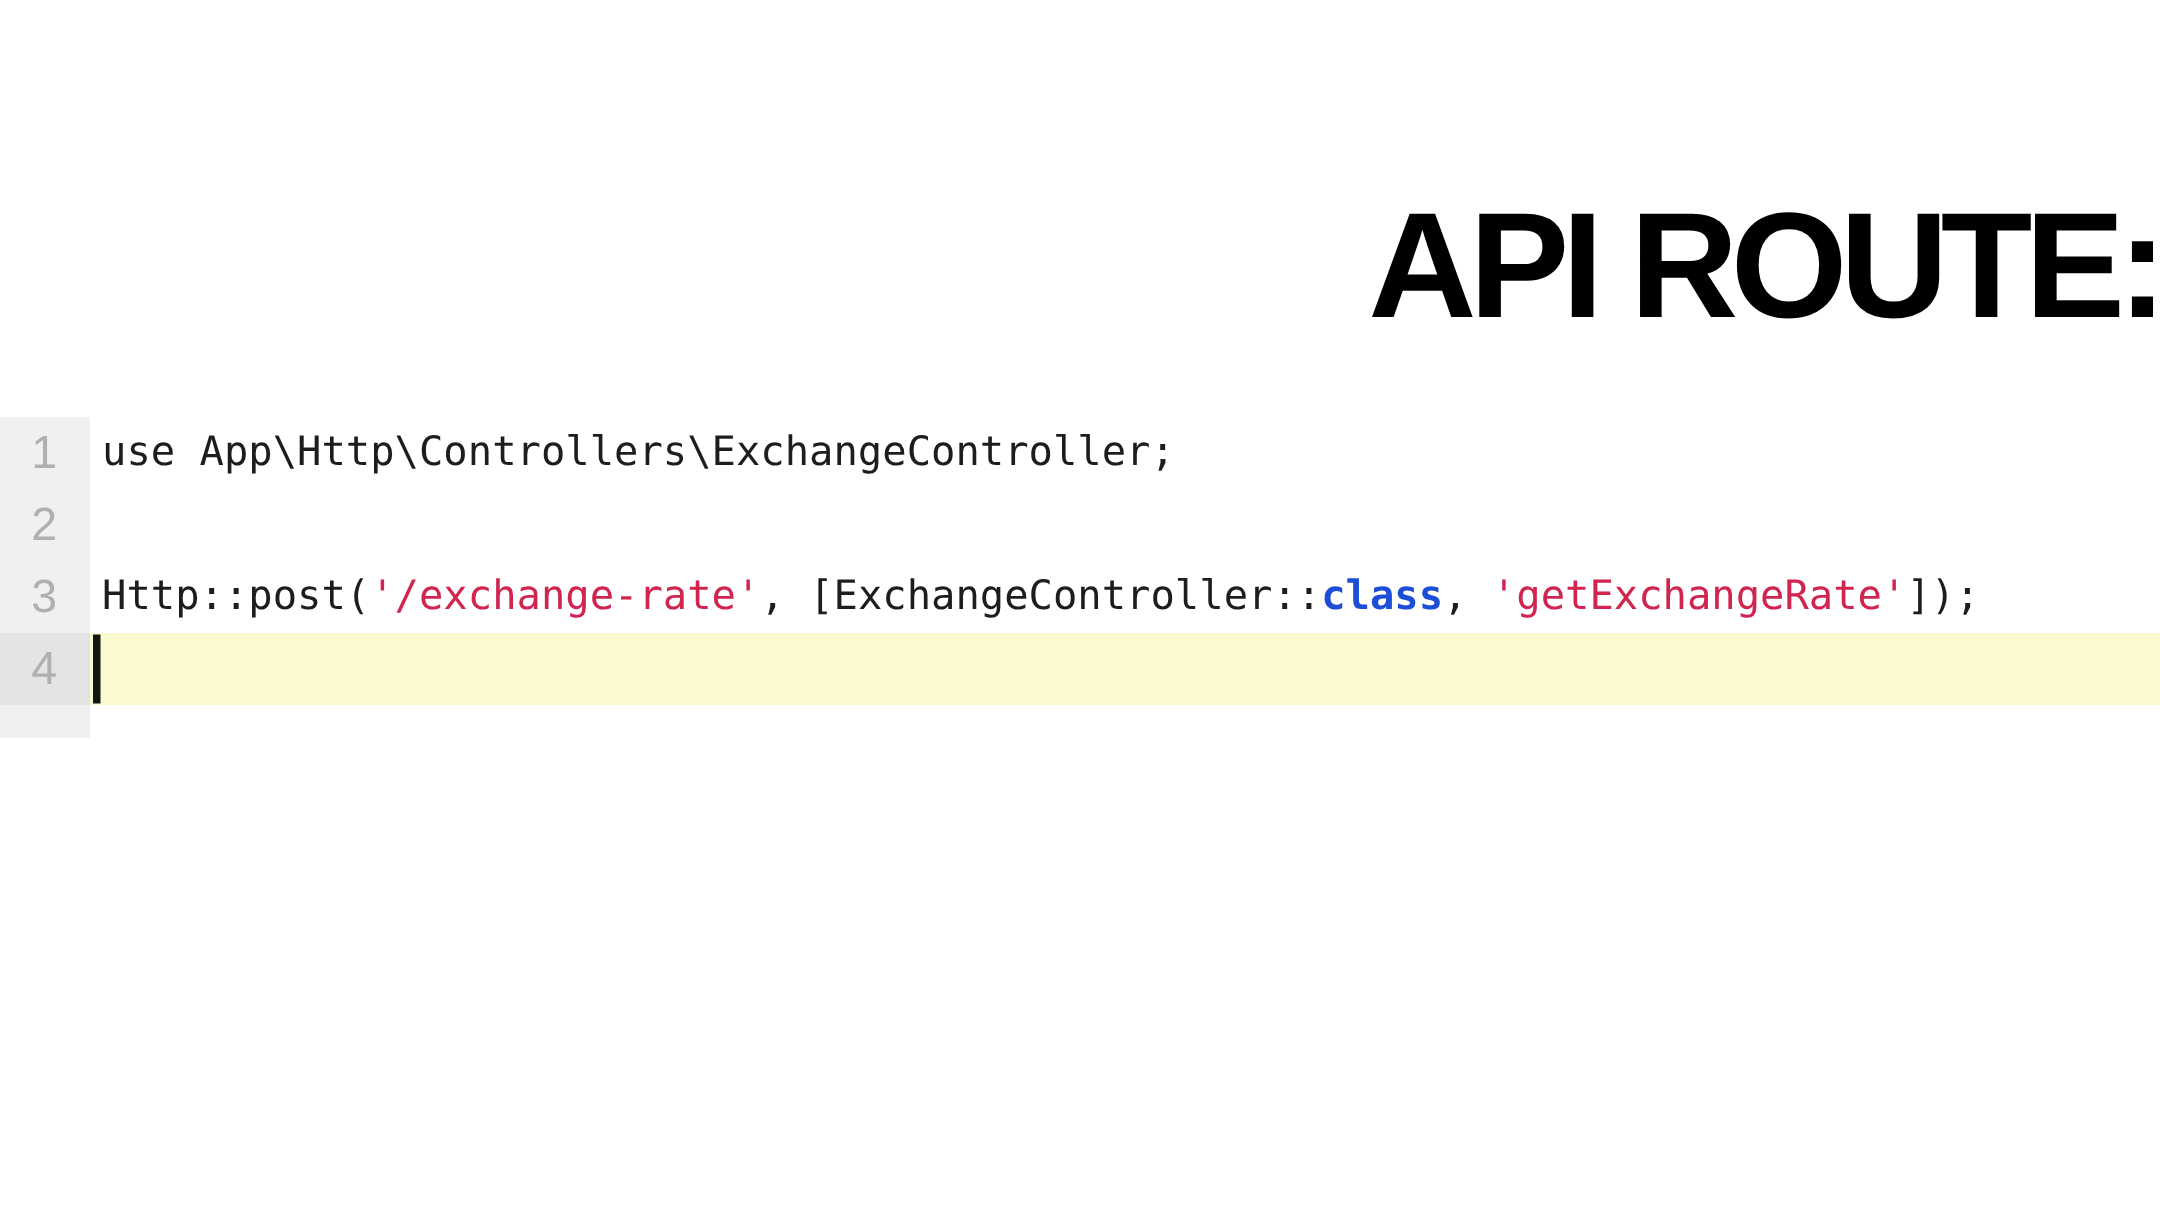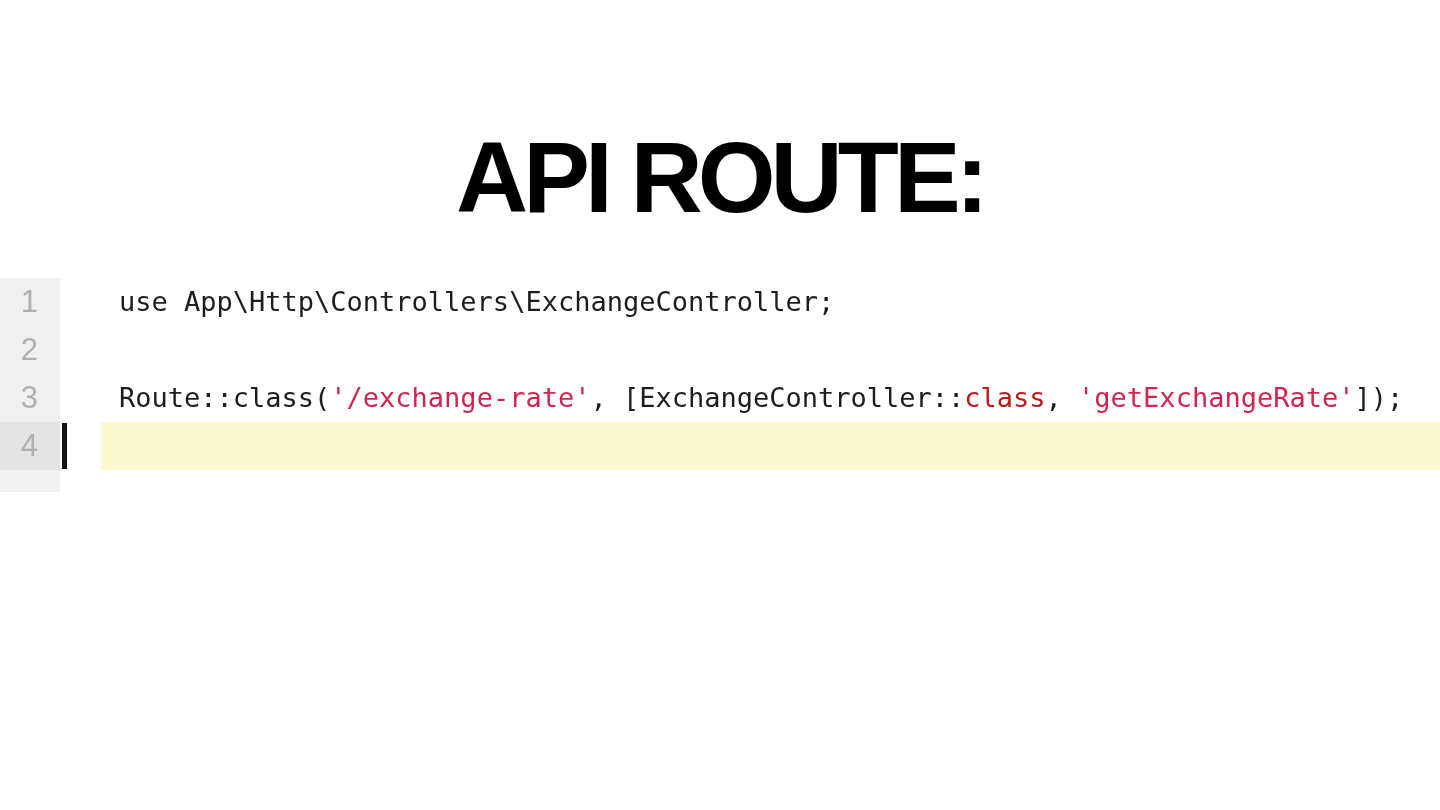--- a/index.html
+++ b/index.html
@@ -14,21 +14,21 @@
     overflow: hidden;
     font-family: "Liberation Sans", sans-serif;
   }
 
   
   .page-title {
     position: absolute;
     top: 60px;
     left: 0;
     width: 100%;
-    text-align: center;
+    text-align: right;
     font-size: 100px;
     line-height: 1;
     letter-spacing: -0.05em;
     color: #000000;
     white-space: pre;
   }
 
   
   .editor {
     position: absolute;
@@ -65,33 +65,32 @@
     flex: 0 0 60px;
     text-align: right;
     padding-right: 22px;
     background: #f0f0f0;
     color: #b0b0b0;
     font-family: "Liberation Sans", sans-serif;
     font-size: 31px;
   }
   .code {
     flex: 1;
-    padding-left: 18px;
+    padding-left: 8px;
     white-space: pre;
     color: #1d1d1d;
-    margin-left: 41px;
   }
   .row.active .ln {
     background: #e4e4e4;
   }
   .row.active .code {
     background: #fbf9cf;
   }
   .token-string { color: #d1254f; text-align: right; }
-  .token-keyword { font-weight: normal; color: #b91c1c; }
+  .token-keyword { font-weight: bold; color: #1d4ed8; }
   .cursor {
     position: absolute;
     left: 62px;
     top: 1px;
     width: 5px;
     height: 46px;
     background: #141414;
   }
 </style>
 </head>
@@ -109,21 +108,21 @@
       <div class="code"><span>use App\Http\Controllers\ExchangeController;</span></div>
     </div>
 
     <div class="row">
       <div class="ln">2</div>
       <div class="code"></div>
     </div>
 
     <div class="row">
       <div class="ln">3</div>
-      <div class="code"><span>Route::class(</span><span class="token-string">'/exchange-rate'</span><span>, [ExchangeController::</span><span class="token-keyword">class</span><span>, </span><span class="token-string">'getExchangeRate'</span><span>]);</span></div>
+      <div class="code"><span>Http::post(</span><span class="token-string">'/exchange-rate'</span><span>, [ExchangeController::</span><span class="token-keyword">class</span><span>, </span><span class="token-string">'getExchangeRate'</span><span>]);</span></div>
     </div>
 
     <div class="row active">
       <div class="ln">4</div>
       <div class="code"></div>
       <div class="cursor"></div>
     </div>
 
   </div>
 </div>

